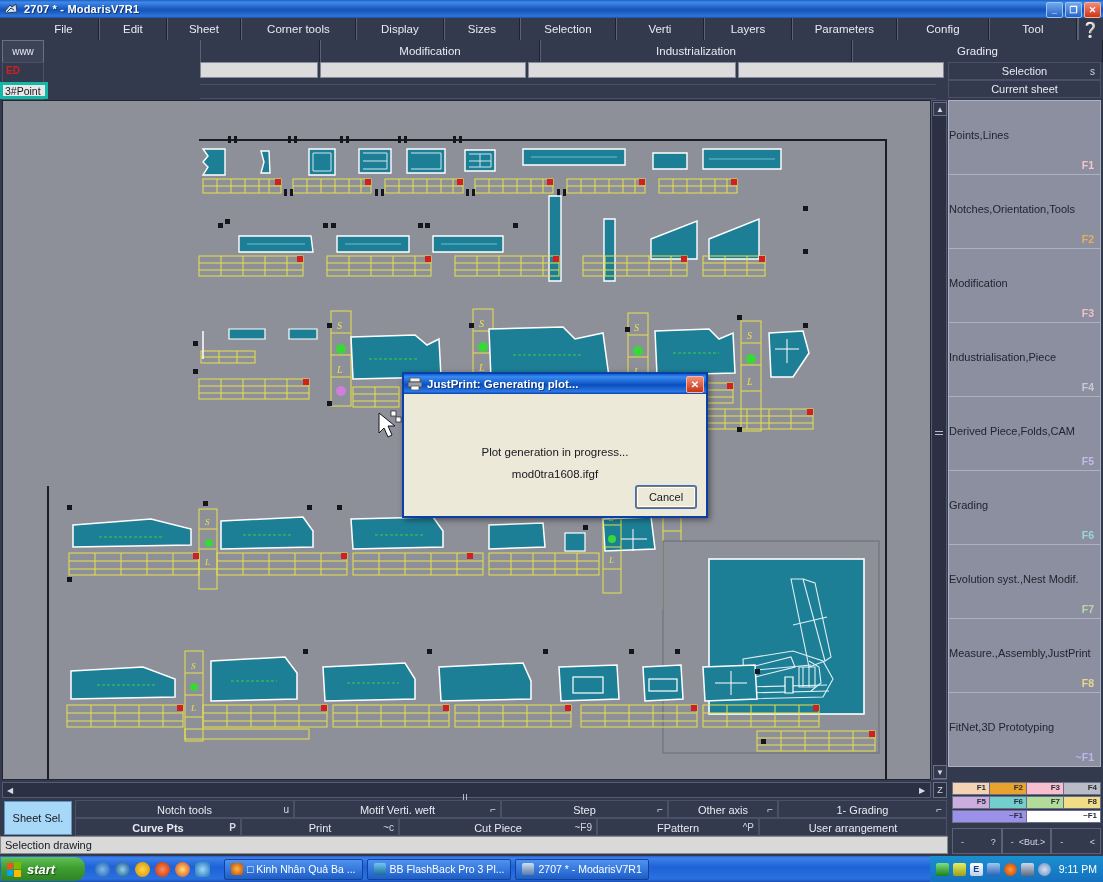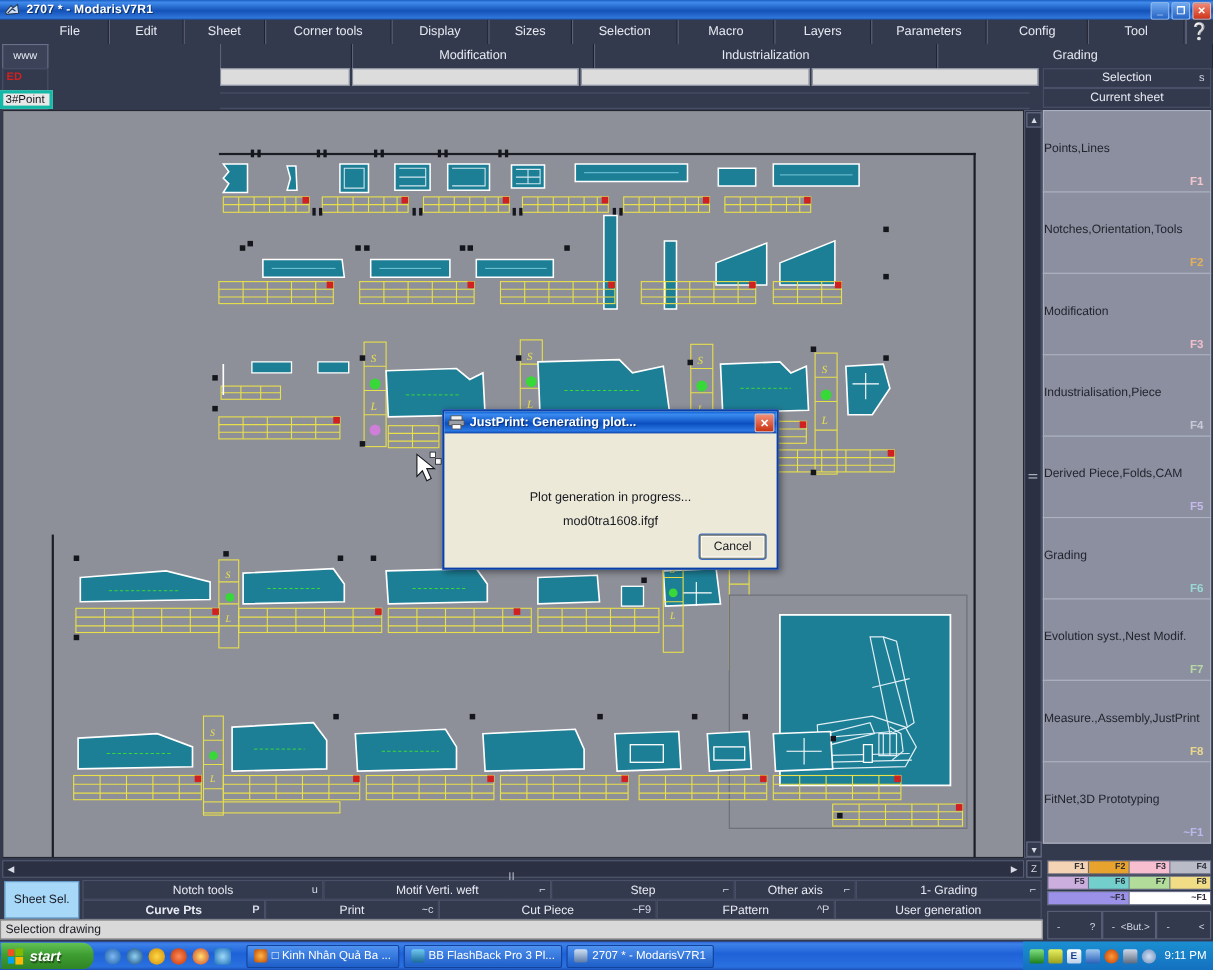--- a/index.html
+++ b/index.html
@@ -169,21 +169,21 @@
 
   <div class="menubar" id="menubar">
     <div style="width:48px"></div>
   <div class="mtab first" style="width: 70px;">File</div>
       <div class="mtab" style="width: 68px;">Edit</div>
       <div class="mtab" style="width: 74px;">Sheet</div>
       <div class="mtab" style="width: 115px;">Corner tools</div>
       <div class="mtab" style="width: 88px;">Display</div>
       <div class="mtab" style="width: 76px;">Sizes</div>
       <div class="mtab" style="width: 96px;">Selection</div>
-      <div class="mtab" style="width: 88px;">Macro</div>
+      <div class="mtab" style="width: 88px;">Verti</div>
       <div class="mtab" style="width: 88px;">Layers</div>
       <div class="mtab" style="width: 105px;">Parameters</div>
       <div class="mtab" style="width: 92px;">Config</div>
       <div class="mtab" style="width: 88px;">Tool</div>
       <div class="menu-spacer"></div>
       <div class="help-q">
         <span>❔</span>
       </div>
     </div>
 
@@ -753,21 +753,21 @@
   <div class="cmdzone" id="cmdzone">
       <div class="cbtn" style="position: absolute; left: 76px; top: 0px; width: 219px;"><span>Notch tools</span><span class="acc">u</span></div>
       <div class="cbtn" style="position: absolute; left: 295px; top: 0px; width: 207px;"><span>Motif Verti. weft</span><span class="acc">⌐</span></div>
       <div class="cbtn" style="position: absolute; left: 502px; top: 0px; width: 167px;"><span>Step</span><span class="acc">⌐</span></div>
       <div class="cbtn" style="position: absolute; left: 669px; top: 0px; width: 110px;"><span>Other axis</span><span class="acc">⌐</span></div>
       <div class="cbtn" style="position: absolute; left: 779px; top: 0px; width: 169px;"><span>1- Grading</span><span class="acc">⌐</span></div>
       <div class="cbtn" style="position: absolute; left: 76px; top: 18px; width: 166px; font-weight: bold;"><span>Curve Pts</span><span class="acc">P</span></div>
       <div class="cbtn" style="position: absolute; left: 242px; top: 18px; width: 158px;"><span>Print</span><span class="acc">~c</span></div>
       <div class="cbtn" style="position: absolute; left: 400px; top: 18px; width: 198px;"><span>Cut Piece</span><span class="acc">~F9</span></div>
       <div class="cbtn" style="position: absolute; left: 598px; top: 18px; width: 162px;"><span>FPattern</span><span class="acc">^P</span></div>
-      <div class="cbtn" style="position: absolute; left: 760px; top: 18px; width: 188px;"><span>User generation</span></div>
+      <div class="cbtn" style="position: absolute; left: 760px; top: 18px; width: 188px;"><span>User arrangement</span></div>
     </div>
   <div class="sheetsel">Sheet Sel.</div>
   <div class="statusbar">
     <span>Selection drawing</span>
   </div>
 
   <div class="dlg">
     <div class="dlg-tb">
       <div class="dlg-icon">
         <svg width="16" height="14" viewBox="0 0 16 14">

